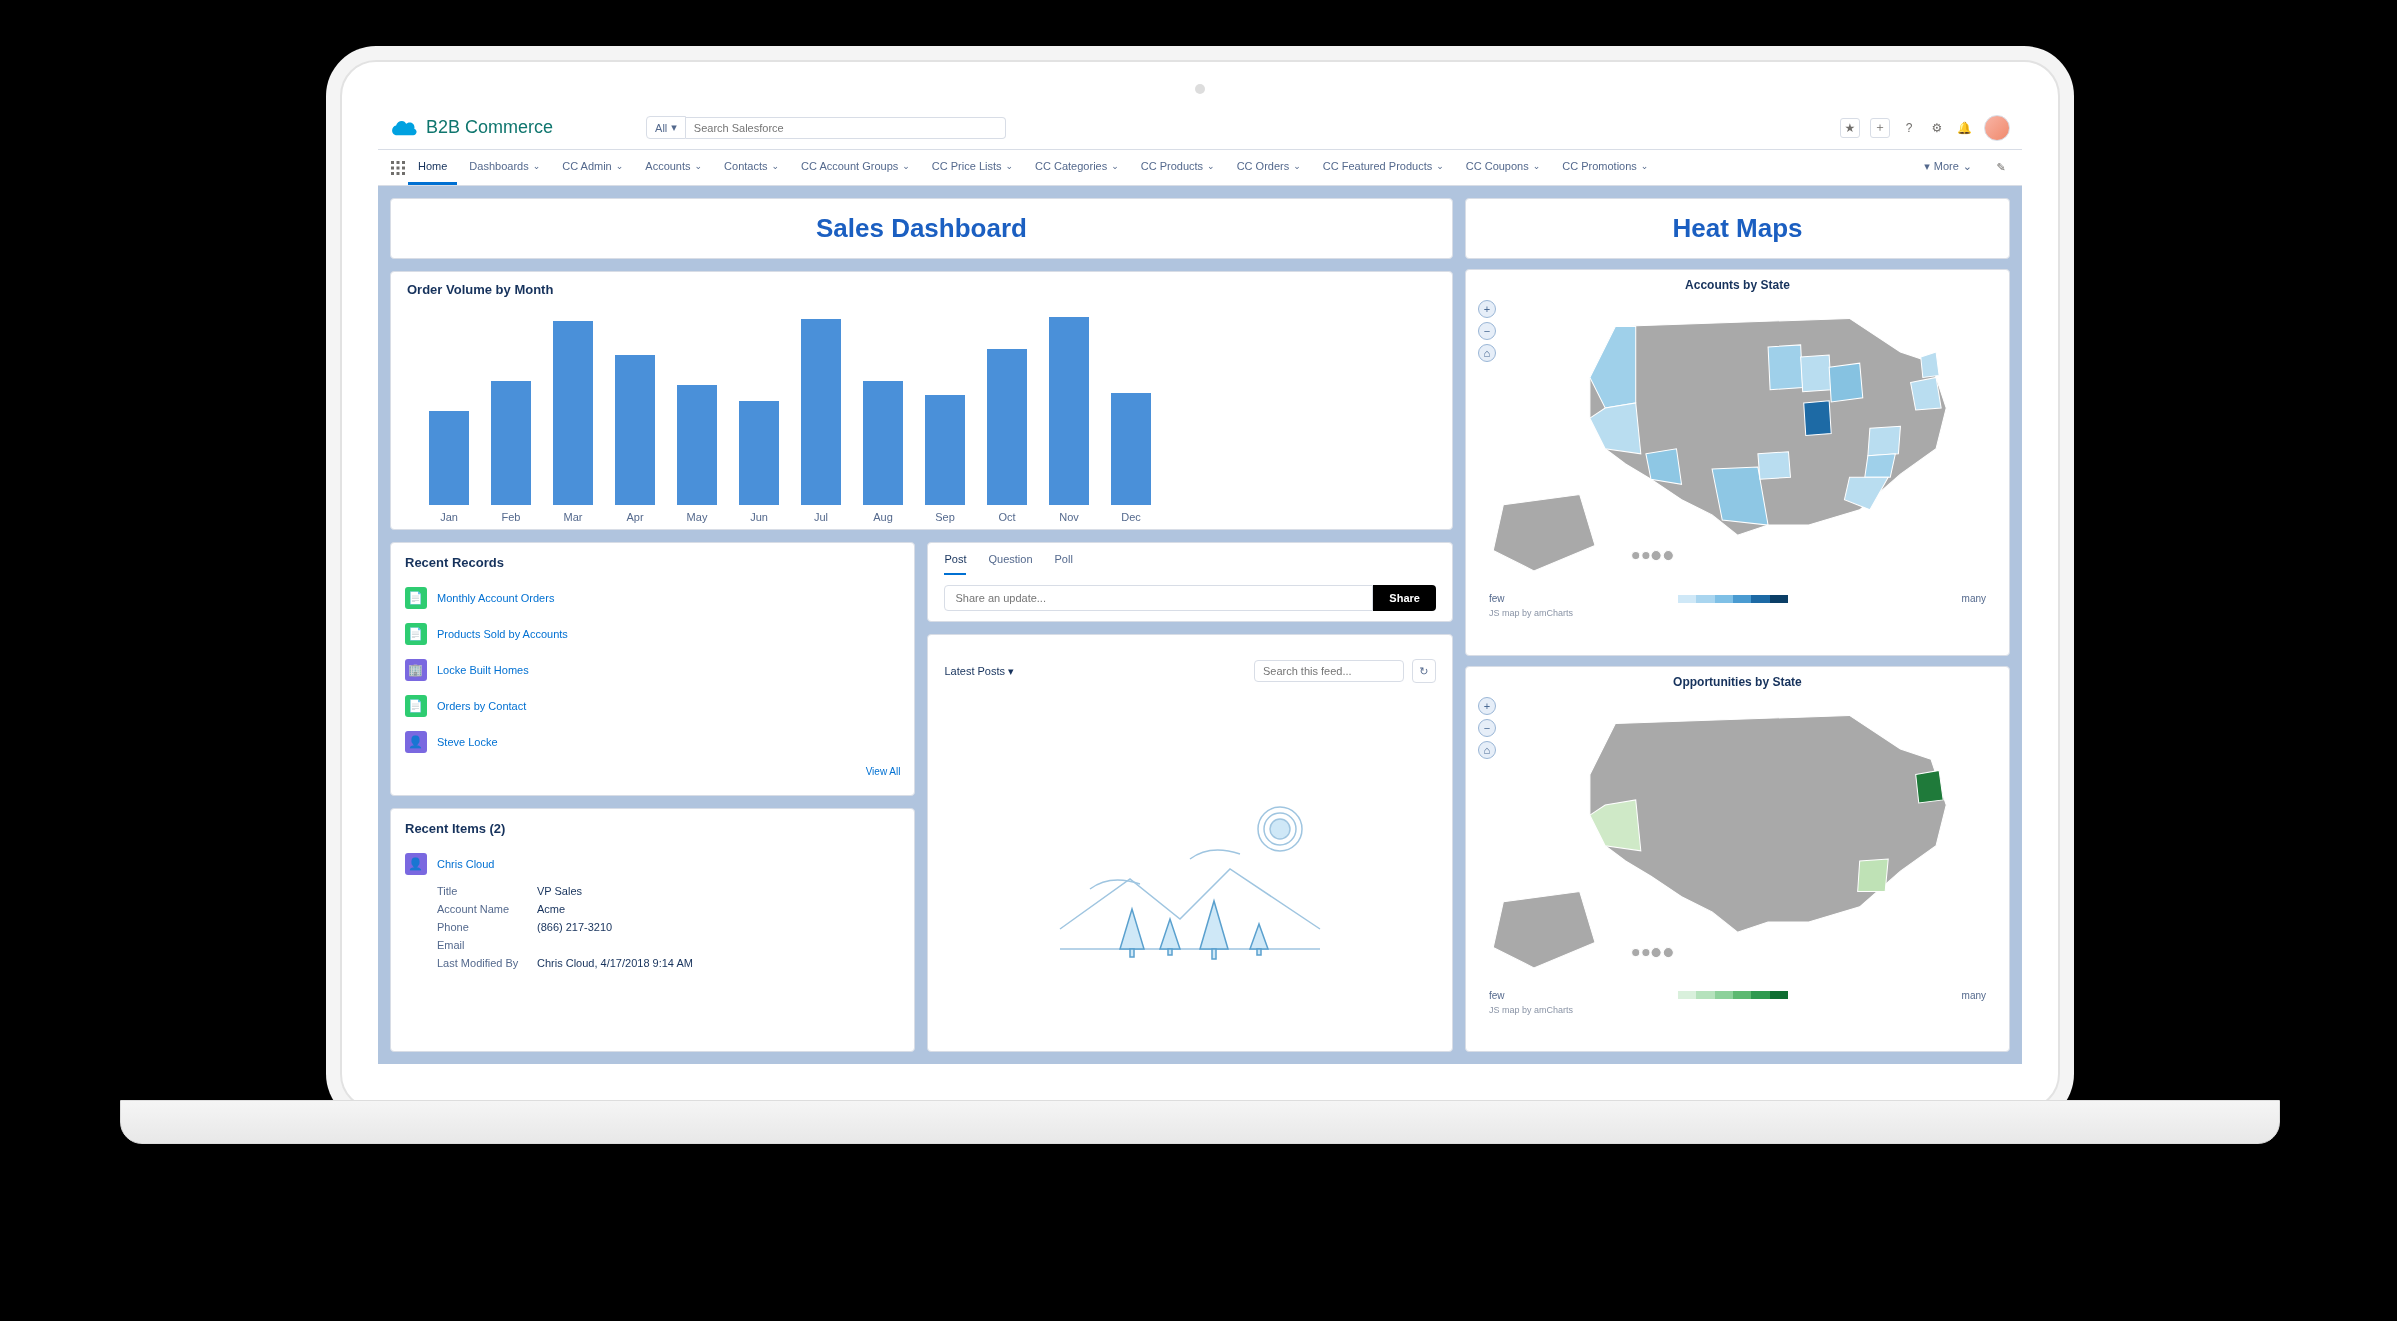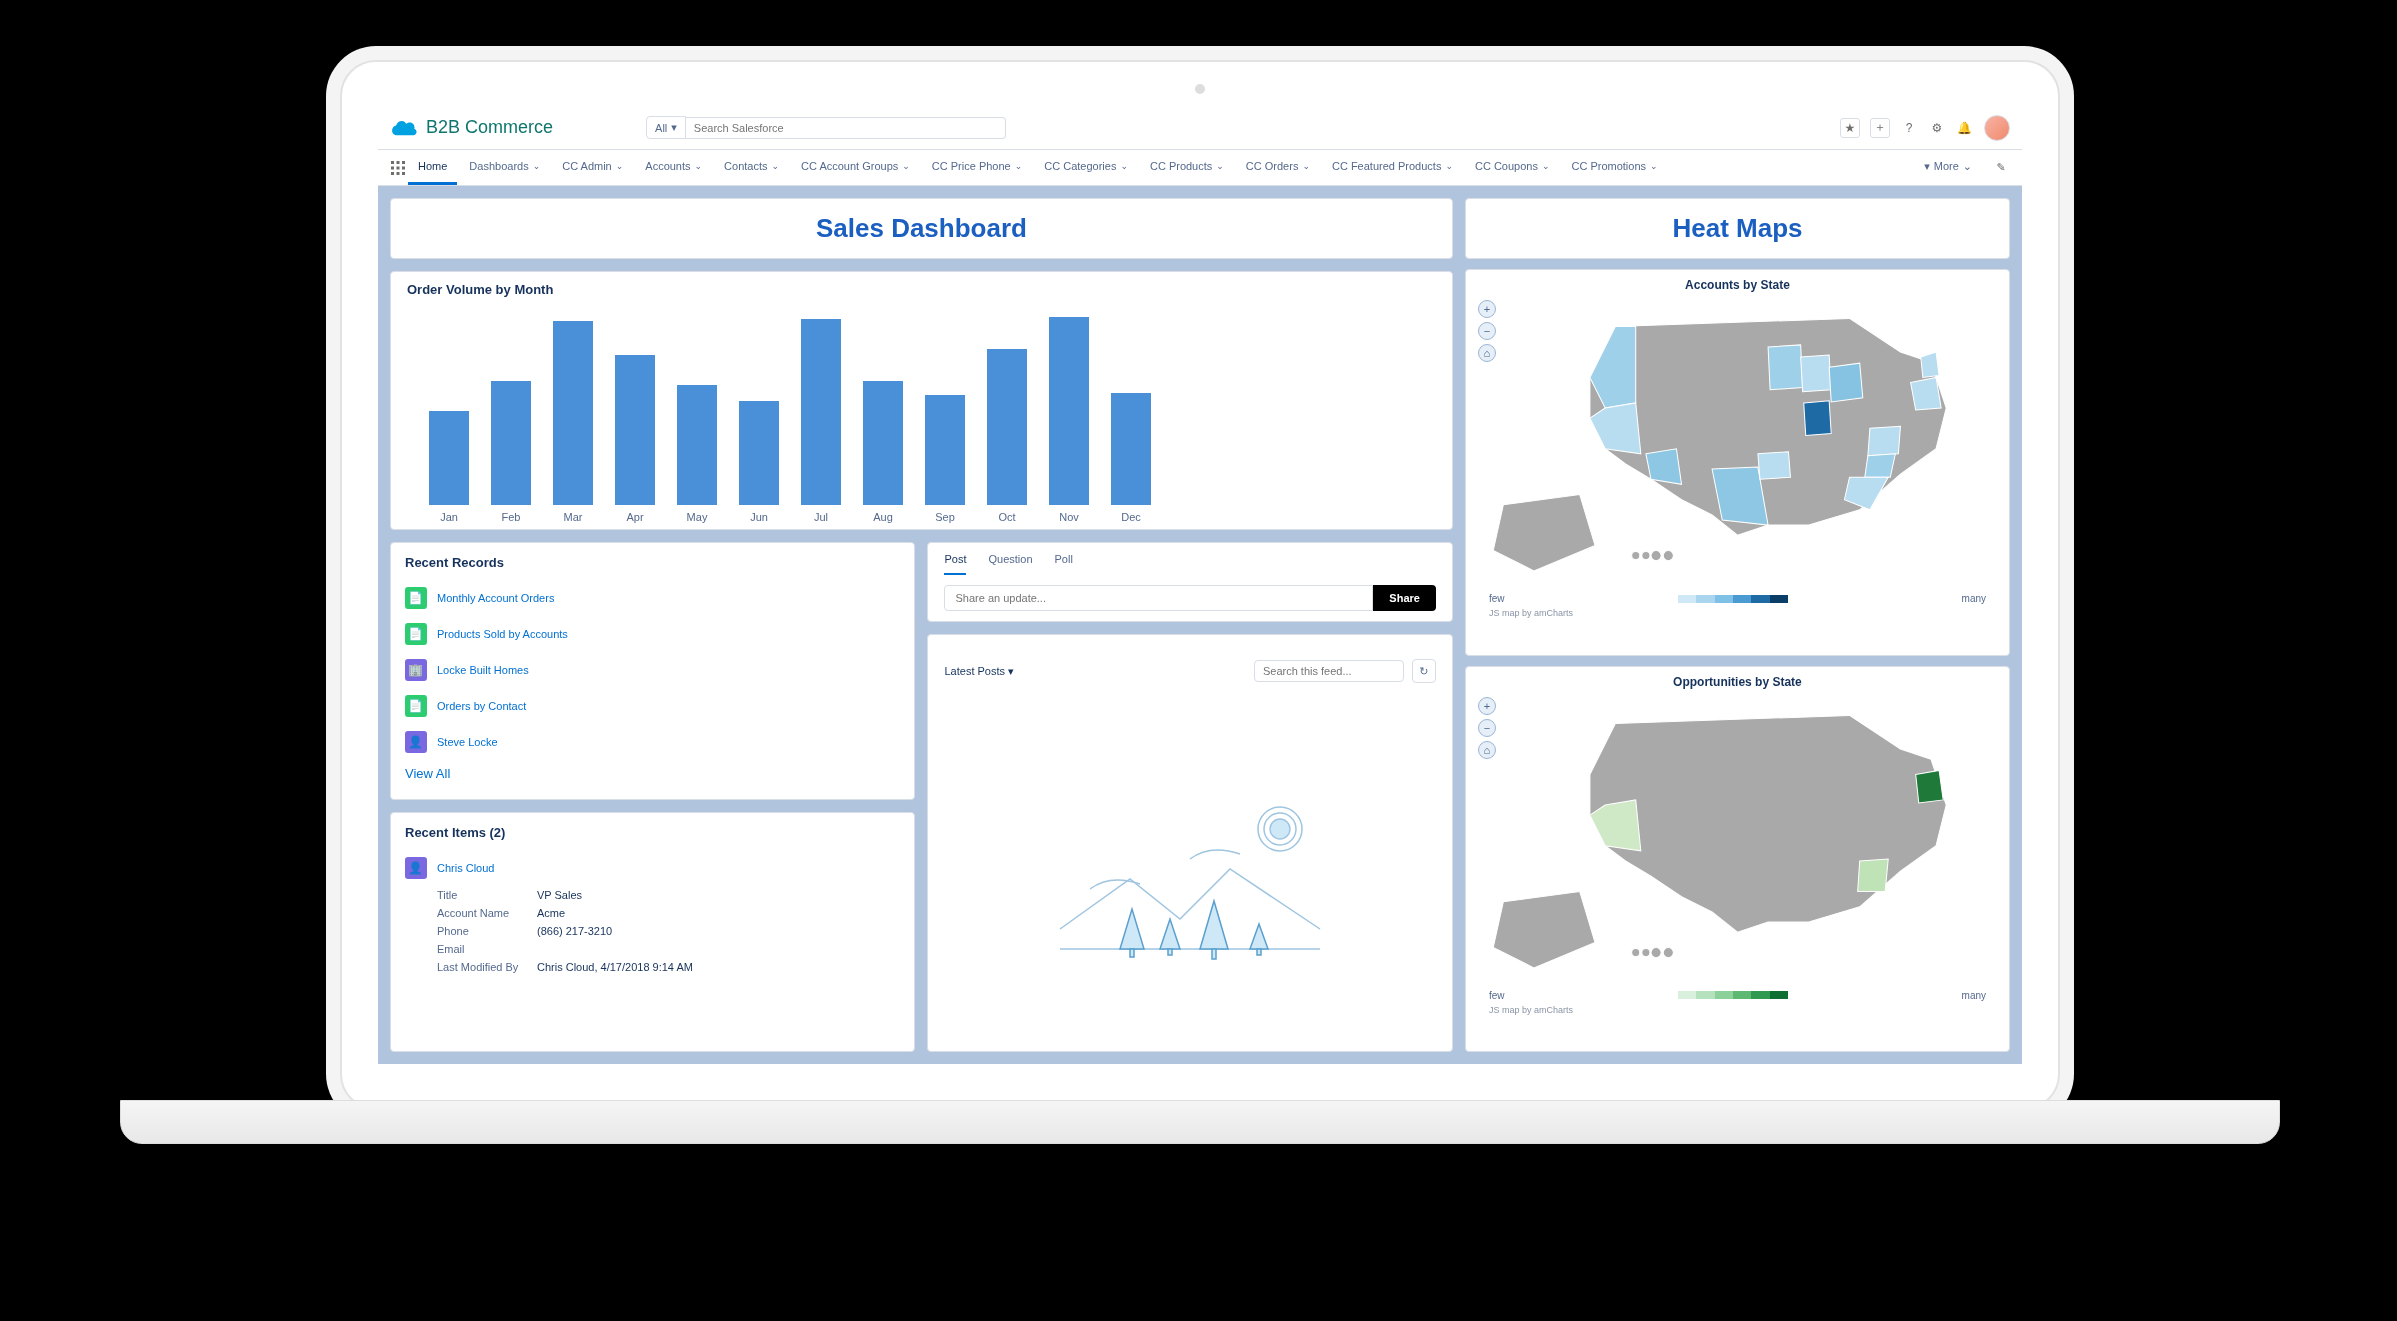--- a/index.html
+++ b/index.html
@@ -36,21 +36,21 @@
 .xaxis { display:flex; gap:22px; padding:6px 22px 0; }
 .xl { width:40px; text-align:center; font-size:11px; color:#54698d; }
 .row2 { display:flex; gap:12px; flex:1; min-height:0; }
 .sub-left { flex:1; display:flex; flex-direction:column; gap:12px; }
 .sub-right { flex:1; display:flex; flex-direction:column; gap:12px; }
 .rec-panel { padding:12px 14px; }
 .rec-title { font-size:13px; font-weight:600; margin-bottom:10px; }
 .rec-item { display:flex; align-items:center; gap:10px; padding:7px 0; font-size:11px; }
 .rec-icon { width:22px; height:22px; border-radius:3px; display:flex; align-items:center; justify-content:center; color:#fff; font-size:12px; }
 .rec-link { color:#0070d2; cursor:pointer; }
-.viewall { text-align:left; color:#0070d2; font-size:13px; padding:6px 0; cursor:pointer; }
+.viewall { text-align:right; color:#0070d2; font-size:10px; padding:6px 0; cursor:pointer; }
 .detail-row { display:flex; font-size:11px; padding:3px 0; }
 .detail-label { width:100px; color:#54698d; }
 .feed-tabs { display:flex; gap:22px; padding:10px 16px 0; font-size:11px; }
 .feed-tab { color:#54698d; padding-bottom:8px; cursor:pointer; }
 .feed-tab.active { color:#16325c; border-bottom:2px solid #0070d2; }
 .share-row { display:flex; padding:10px 16px; gap:0; }
 .share-input { flex:1; border:1px solid #d8dde6; border-radius:4px 0 0 4px; padding:6px 10px; font-size:11px; }
 .share-btn { background:#000000; color:#fff; border:none; border-radius:0 4px 4px 0; padding:6px 16px; font-size:11px; font-weight:600; cursor:pointer; }
 .latest-row { display:flex; align-items:center; padding:24px 16px; font-size:11px; color:#16325c; gap:8px; }
 .feed-search { flex:1; border:1px solid #d8dde6; border-radius:4px; padding:4px 8px; font-size:11px; margin-left:auto; max-width:150px; }
@@ -126,21 +126,21 @@
         </div>
       <div class="nav-item">
           <span>Contacts</span>
           <span class="chev">⌄</span>
         </div>
       <div class="nav-item">
           <span>CC Account Groups</span>
           <span class="chev">⌄</span>
         </div>
       <div class="nav-item">
-          <span>CC Price Phone</span>
+          <span>CC Price Lists</span>
           <span class="chev">⌄</span>
         </div>
       <div class="nav-item">
           <span>CC Categories</span>
           <span class="chev">⌄</span>
         </div>
       <div class="nav-item">
           <span>CC Products</span>
           <span class="chev">⌄</span>
         </div>

